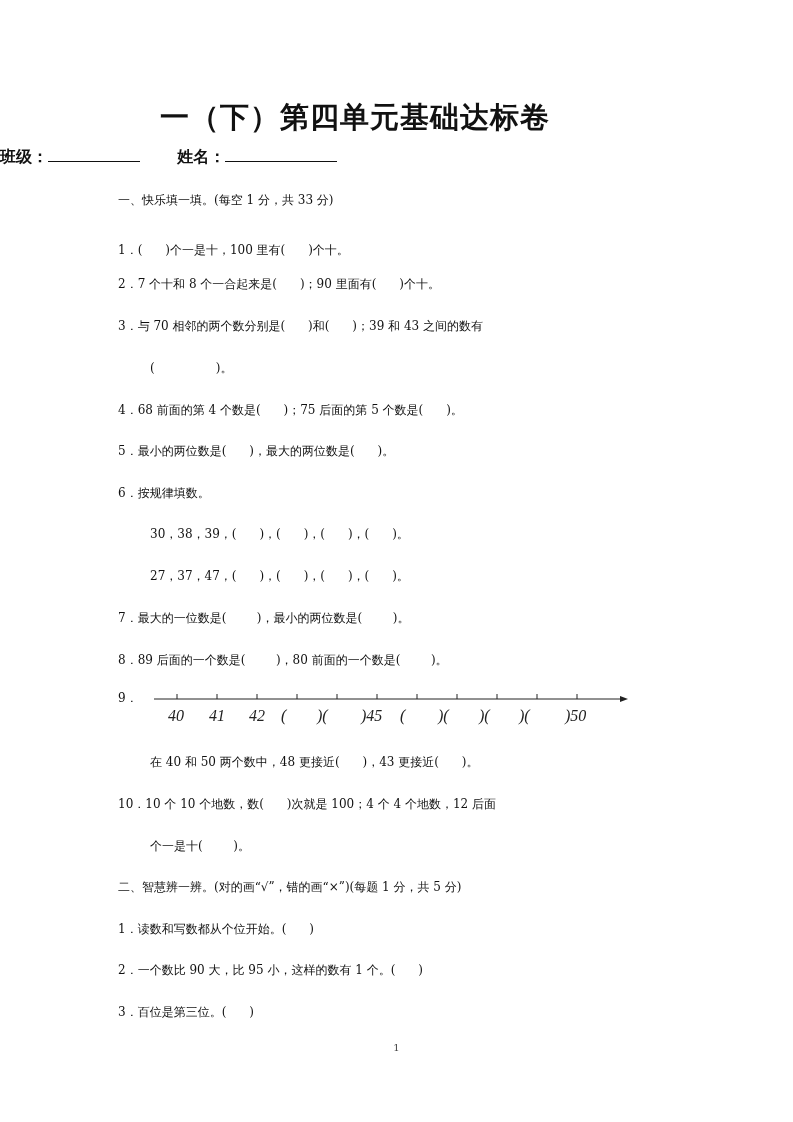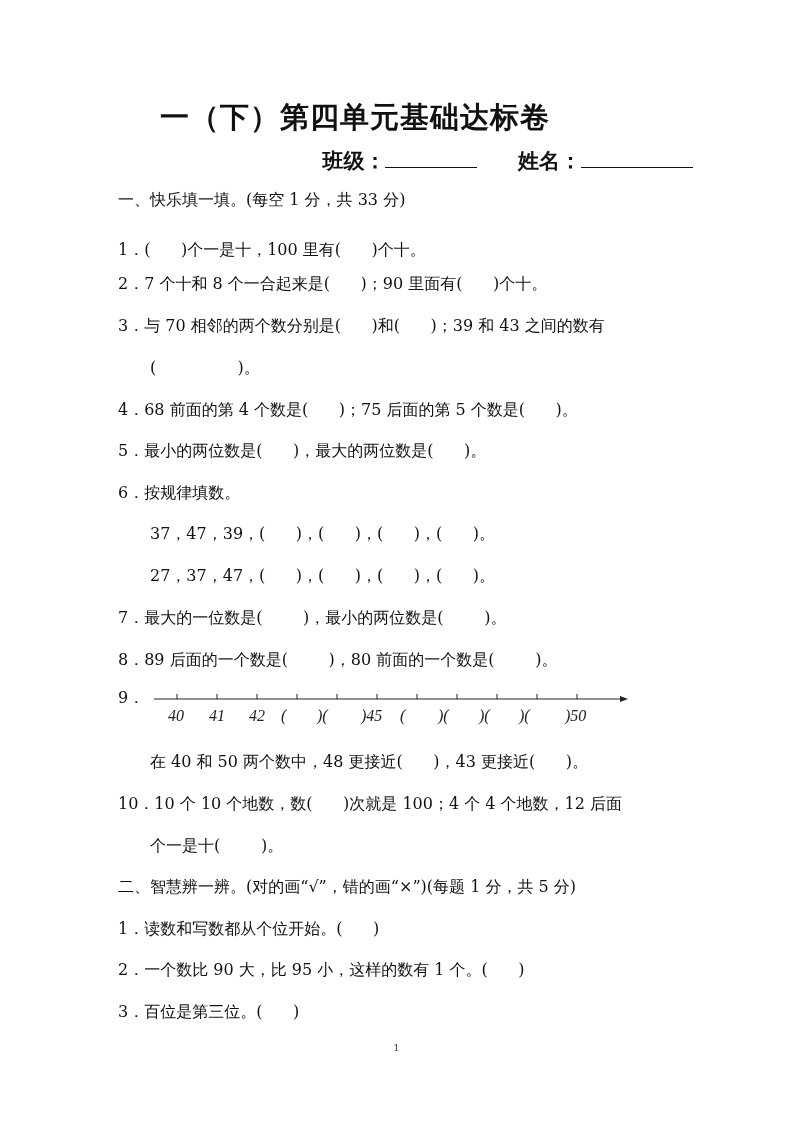--- a/index.html
+++ b/index.html
@@ -1,22 +1,22 @@
 <!DOCTYPE html>
 <html><head>
   <meta charset="utf-8">
   <style>
     html, body { margin: 0; padding: 0; background: #ffffff; }
     body { width: 793px; height: 1122px; position: relative; overflow: hidden;
            font-family: "DejaVu Serif", "Liberation Serif", serif; color: #111; }
     .title { position: absolute; top: 98px; left: 0; width: 710px; text-align: center;
              font-family: "DejaVu Sans", "Liberation Sans", sans-serif; font-size: 29px; font-weight: bold; letter-spacing: 1px; }
-    .subtitle { position: absolute; top: 147px; left: 0; width: 693px; text-align: right; font-size: 21px; font-weight: bold; }
+    .subtitle { position: absolute; top: 147px; left: 0; width: 693px; text-align: left; font-size: 16px; font-weight: bold; }
     .subtitle .blank { display: inline-block; border-bottom: 1px solid #111; height: 14px; vertical-align: baseline; }
-    .line { position: absolute; left: 118px; font-size: 16px; white-space: pre; line-height: 20px; }
+    .line { position: absolute; left: 118px; font-size: 12px; white-space: pre; line-height: 20px; }
     .indent { left: 150px; }
     .numline { position: absolute; left: 118px; top: 688px; width: 520px; height: 40px; font-style: italic; }
     .footer { position: absolute; top: 1042px; left: 0; width: 793px; text-align: center; font-size: 10px; color: #444; }
   </style>
 </head>
 <body>
 
 <div class="title">一（下）第四单元基础达标卷</div>
 
 <div class="subtitle">
@@ -26,21 +26,21 @@
 </div>
 
 <div class="line" style="top:190px">一、快乐填一填。(每空 1 分，共 33 分)</div>
 <div class="line" style="top:240px">1．(      )个一是十，100 里有(      )个十。</div>
 <div class="line" style="top:274px">2．7 个十和 8 个一合起来是(      )；90 里面有(      )个十。</div>
 <div class="line" style="top:316px">3．与 70 相邻的两个数分别是(      )和(      )；39 和 43 之间的数有</div>
 <div class="line indent" style="top:358px">(                )。</div>
 <div class="line" style="top:400px">4．68 前面的第 4 个数是(      )；75 后面的第 5 个数是(      )。</div>
 <div class="line" style="top:441px">5．最小的两位数是(      )，最大的两位数是(      )。</div>
 <div class="line" style="top:483px">6．按规律填数。</div>
-<div class="line indent" style="top:524px">37，47，39，(      )，(      )，(      )，(      )。</div>
+<div class="line indent" style="top:524px">30，38，39，(      )，(      )，(      )，(      )。</div>
 <div class="line indent" style="top:566px">27，37，47，(      )，(      )，(      )，(      )。</div>
 <div class="line" style="top:608px">7．最大的一位数是(        )，最小的两位数是(        )。</div>
 <div class="line" style="top:650px">8．89 后面的一个数是(        )，80 前面的一个数是(        )。</div>
 <div class="line" style="top:688px">9．</div>
 
 <div class="numline">
   <svg width="520" height="40" viewBox="0 0 520 40">
     <line x1="36" y1="11" x2="502" y2="11" stroke="#222" stroke-width="1"></line>
     <polygon points="502,8 510,11 502,14" fill="#222"></polygon>
     <g stroke="#222" stroke-width="1">

